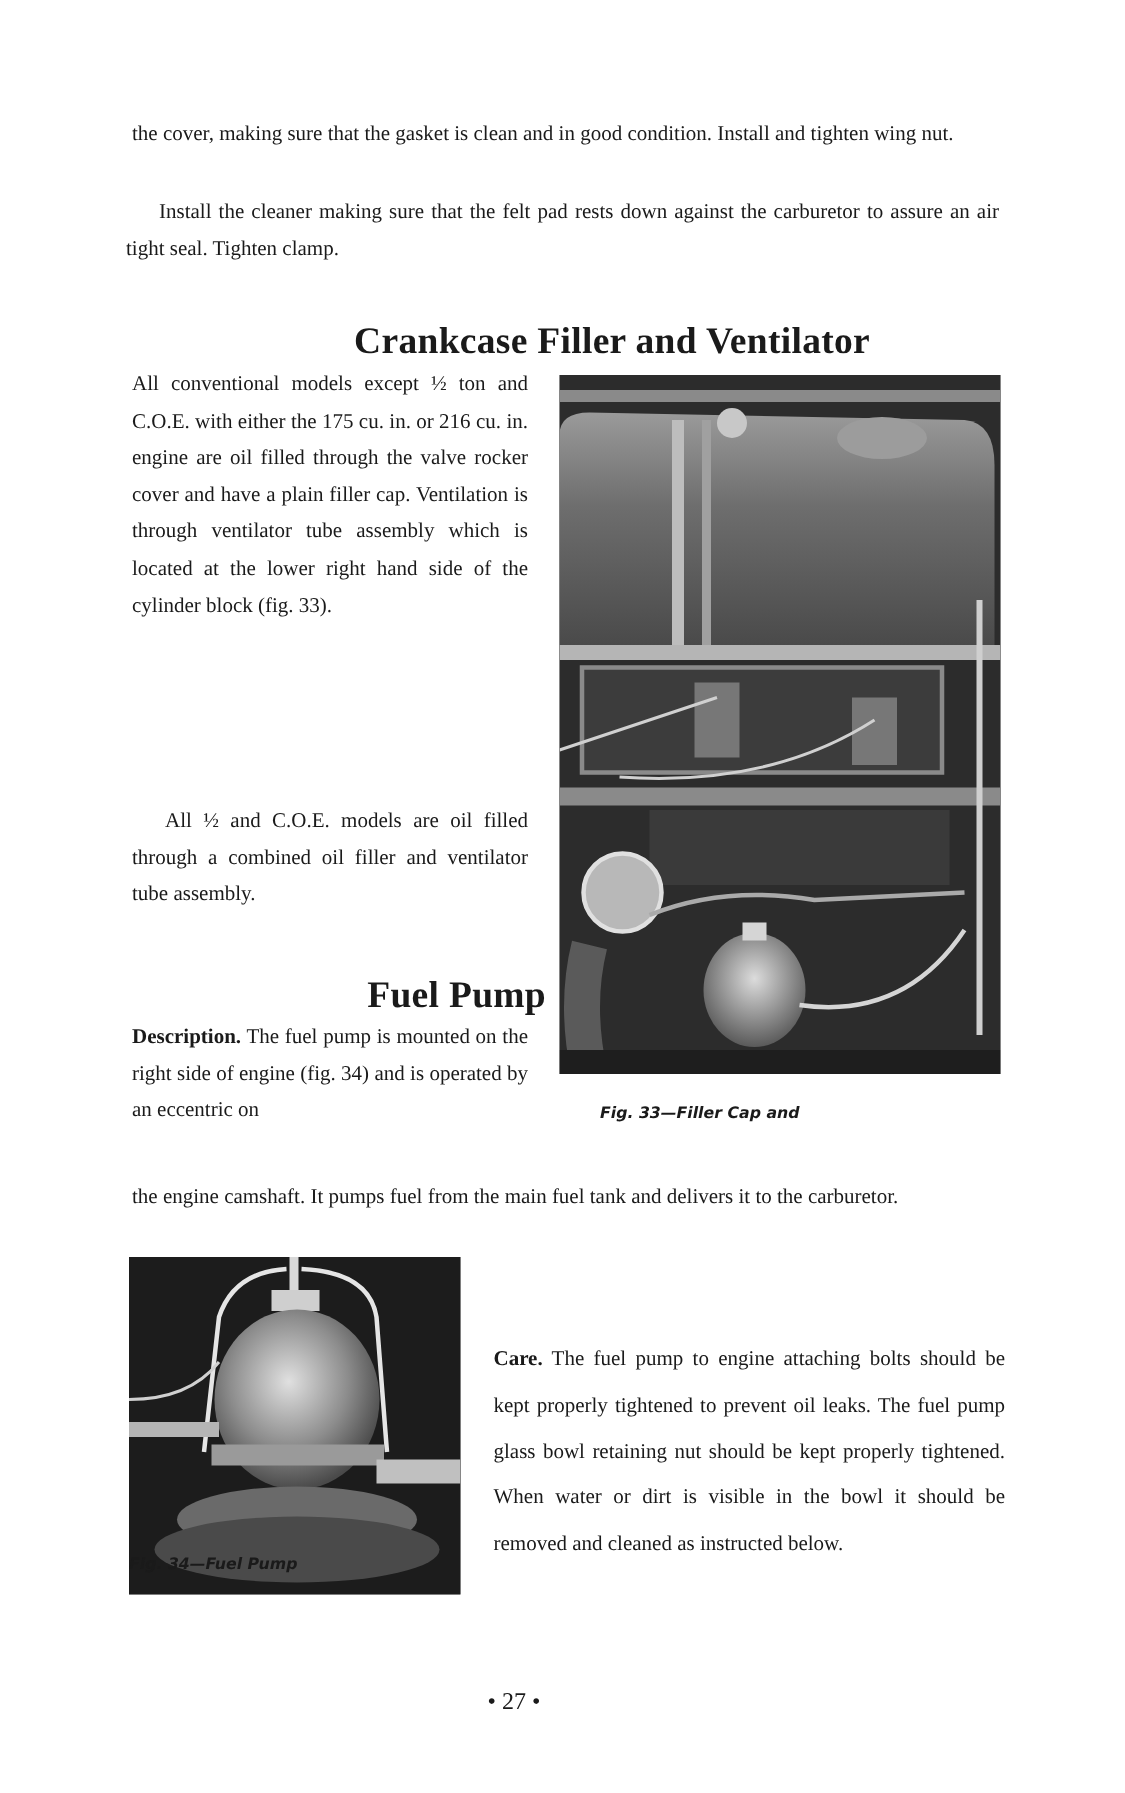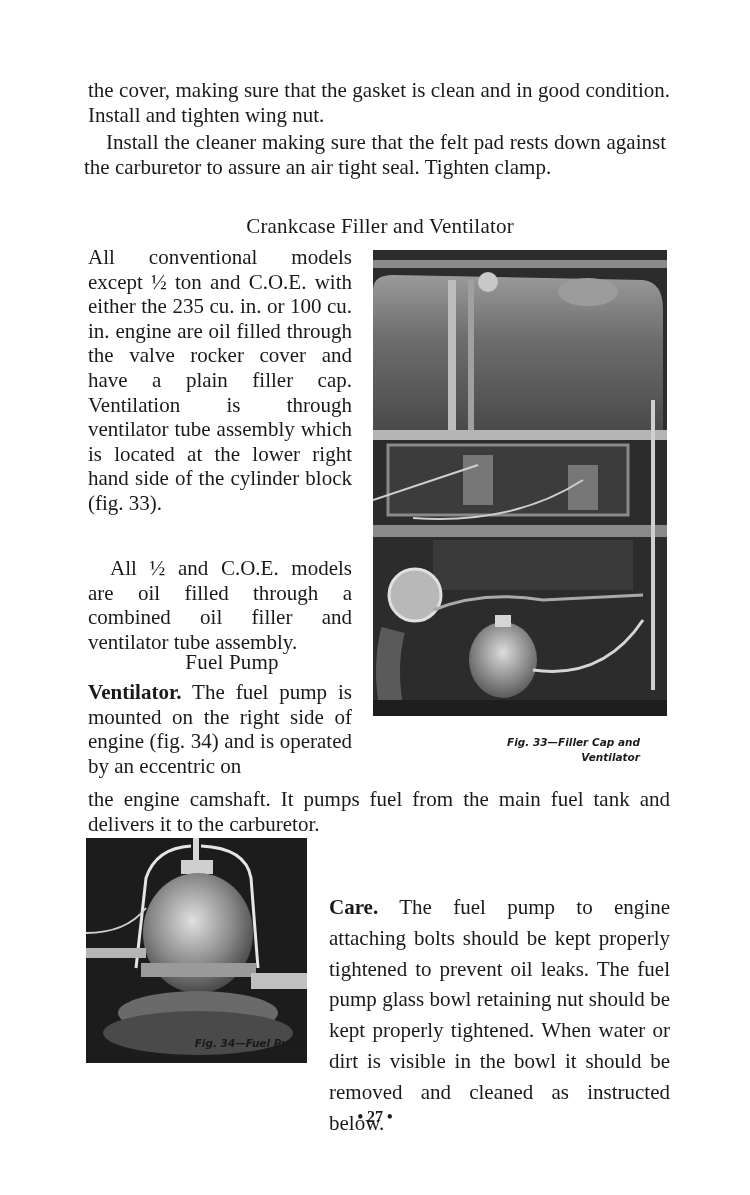--- a/index.html
+++ b/index.html
@@ -1,39 +1,39 @@
 <!DOCTYPE html>
 <html><head>
   <meta charset="utf-8">
   <style>
     html, body { margin: 0; padding: 0; }
     body {
       width: 750px; height: 1195px; background: #ffffff; position: relative; overflow: hidden;
       font-family: "Liberation Serif", "DejaVu Serif", serif; color: #1a1a1a;
     }
     .abs { position: absolute; }
-    .para { font-size: 21px; line-height: 24.5px; text-align: justify; }
+    .para { font-size: 14px; line-height: 24.5px; text-align: justify; }
     .indent { text-indent: 22px; }
-    .heading { font-weight: normal; font-size: 21px; letter-spacing: 0.2px; text-align: center; }
+    .heading { font-weight: bold; font-size: 25px; letter-spacing: 0.2px; text-align: right; }
     .runin { font-weight: bold; }
-    .caption { font-family: "DejaVu Sans", "Liberation Sans", sans-serif; font-style: italic; font-weight: bold; font-size: 10.5px; line-height: 15px; text-align: right; color: #1a1a1a; }
+    .caption { font-family: "DejaVu Sans", "Liberation Sans", sans-serif; font-style: italic; font-weight: bold; font-size: 10.5px; line-height: 15px; text-align: left; color: #1a1a1a; }
     .photo { background: #2a2a2a; overflow: hidden; }
-    .pagenum { font-weight: bold; font-size: 16px; text-align: center; }
+    .pagenum { font-weight: normal; font-size: 16px; text-align: left; margin-top: 18px; }
   </style>
 </head>
 <body>
 
 <div class="abs para" style="left:88px; top:78px; width:582px;">the cover, making sure that the gasket is clean and in good condition. Install and tighten wing nut.</div>
 <div class="abs para indent" style="left:84px; top:130px; width:582px;">Install the cleaner making sure that the felt pad rests down against the carburetor to assure an air tight seal. Tighten clamp.</div>
 
 <div class="abs heading" style="left:180px; top:214px; width:400px;">Crankcase Filler and Ventilator</div>
 
-<div class="abs para" style="left:88px; top:245px; width:264px; line-height:24.6px;">All conventional models except ½ ton and C.O.E. with either the 235 cu. in. or 100 cu. in. engine are oil filled through the valve rocker cover and have a plain filler cap. Ventilation is through ventilator tube assembly which is located at the lower right hand side of the cylinder block (fig. 33).</div>
+<div class="abs para" style="left:88px; top:245px; width:264px; line-height:24.6px;">All conventional models except ½ ton and C.O.E. with either the 175 cu. in. or 216 cu. in. engine are oil filled through the valve rocker cover and have a plain filler cap. Ventilation is through ventilator tube assembly which is located at the lower right hand side of the cylinder block (fig. 33).</div>
 
-<div class="abs para indent" style="left:88px; top:536px; width:264px;margin-top:20px;">All ½ and C.O.E. models are oil filled through a combined oil filler and ventilator tube assembly.</div>
+<div class="abs para indent" style="left:88px; top:536px; width:264px;">All ½ and C.O.E. models are oil filled through a combined oil filler and ventilator tube assembly.</div>
 
 <div class="abs photo" style="left:373px; top:250px; width:294px; height:466px;">
   <svg width="294" height="466" viewBox="0 0 294 466">
     <defs>
       <linearGradient id="cover" x1="0" y1="0" x2="0" y2="1">
         <stop offset="0" stop-color="#9a9a9a"></stop>
         <stop offset="0.4" stop-color="#6e6e6e"></stop>
         <stop offset="1" stop-color="#4a4a4a"></stop>
       </linearGradient>
       <radialGradient id="bowl" cx="0.5" cy="0.4" r="0.6">
@@ -62,27 +62,26 @@
     <path d="M60 360 Q110 340 170 350 L270 345" stroke="#aaa" stroke-width="3" fill="none"></path>
     <ellipse cx="130" cy="410" rx="34" ry="38" fill="url(#bowl)"></ellipse>
     <rect x="122" y="365" width="16" height="12" fill="#d5d5d5"></rect>
     <path d="M160 420 Q230 430 270 370" stroke="#d5d5d5" stroke-width="3" fill="none"></path>
     <rect x="0" y="450" width="294" height="16" fill="#1e1e1e"></rect>
   </svg>
 </div>
 
 <div class="abs caption" style="left:400px; top:735px; width:240px;">
   <div>Fig. 33—Filler Cap and</div>
-  <div>Ventilator</div>
 </div>
 
 <div class="abs heading" style="left:100px; top:650px; width:264px;">Fuel Pump</div>
 
 <div class="abs para" style="left:88px; top:680px; width:264px;">
-  <span class="runin">Ventilator.</span><span> The fuel pump is mounted on the right side of engine (fig. 34) and is operated by an eccentric on</span>
+  <span class="runin">Description.</span><span> The fuel pump is mounted on the right side of engine (fig. 34) and is operated by an eccentric on</span>
 </div>
 
 <div class="abs para" style="left:88px; top:787px; width:582px;">the engine camshaft. It pumps fuel from the main fuel tank and delivers it to the carburetor.</div>
 
 <div class="abs photo" style="left:86px; top:838px; width:221px; height:225px; background:#1c1c1c;">
   <svg width="221" height="225" viewBox="0 0 221 225">
     <defs>
       <radialGradient id="glass" cx="0.45" cy="0.4" r="0.6">
         <stop offset="0" stop-color="#e0e0e0"></stop>
         <stop offset="0.6" stop-color="#8c8c8c"></stop>

